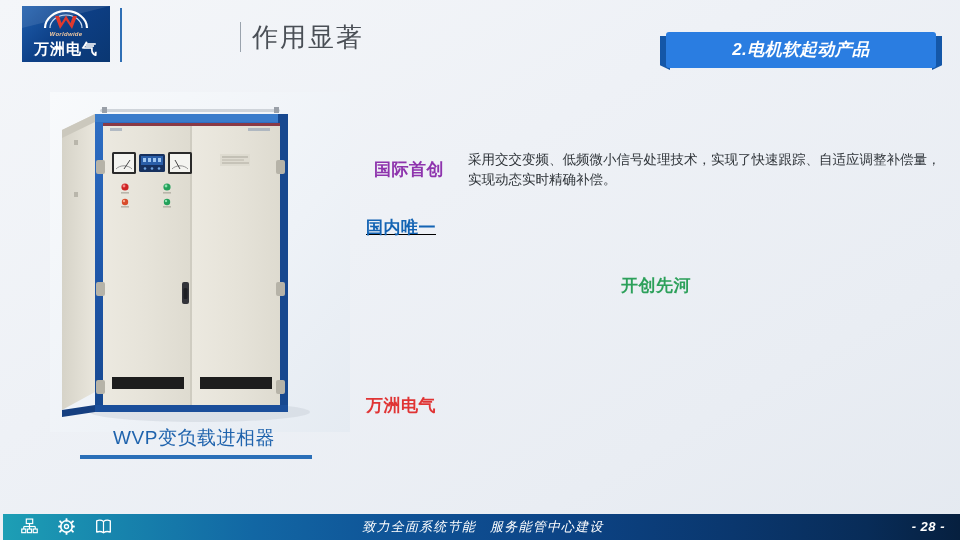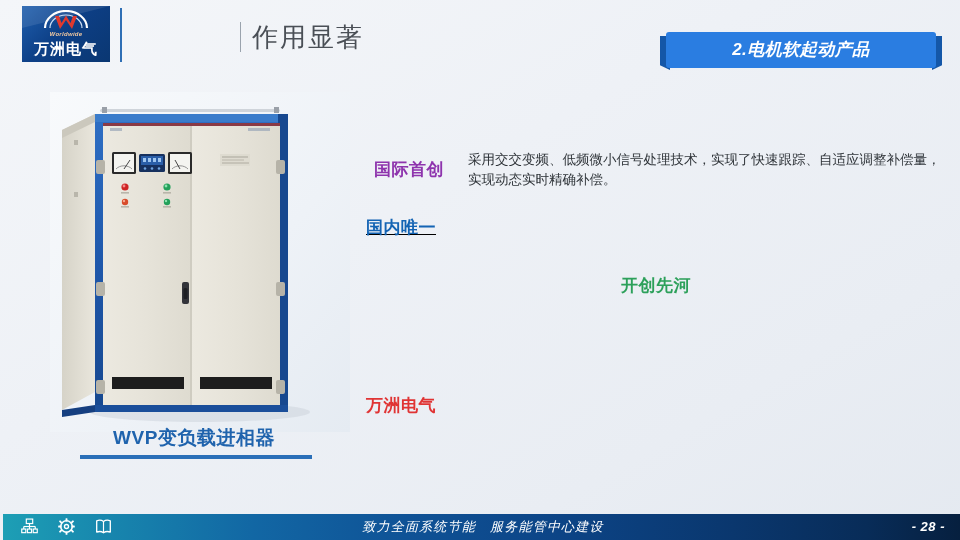--- a/index.html
+++ b/index.html
@@ -156,21 +156,21 @@
     left: 0; top: 0;
     width: 300px; height: 340px;
     background: linear-gradient(160deg, #f7f9fb 0%, #eef2f7 60%, #e6ebf2 100%);
   }
   #product-caption {
     position: absolute;
     left: 0; top: 333px;
     width: 288px;
     text-align: center;
     font-size: 19px;
-    font-weight: bold;
+    font-weight: normal;
     color: #1f63ad;
     letter-spacing: 0.5px;
     line-height: 26px;
     white-space: nowrap;
   }
   #caption-rule {
     position: absolute;
     left: 30px; top: 363px;
     width: 232px; height: 4px;
     background: #2a6fb8;

